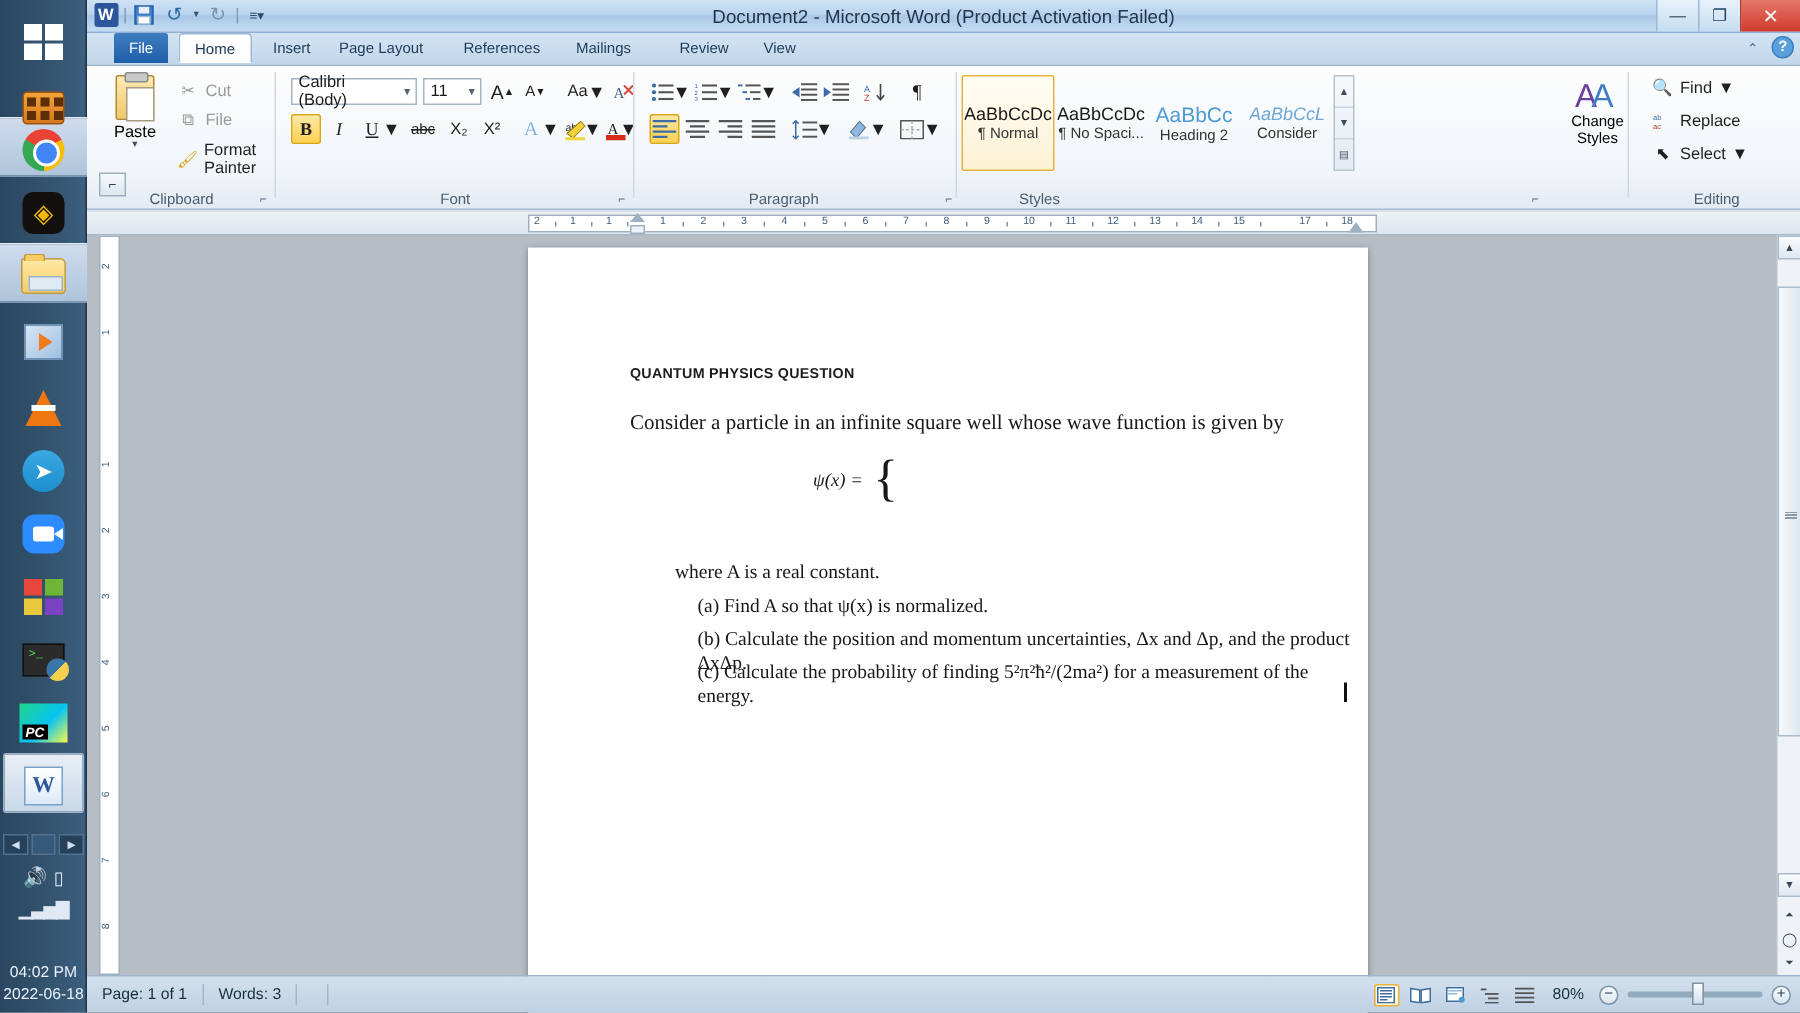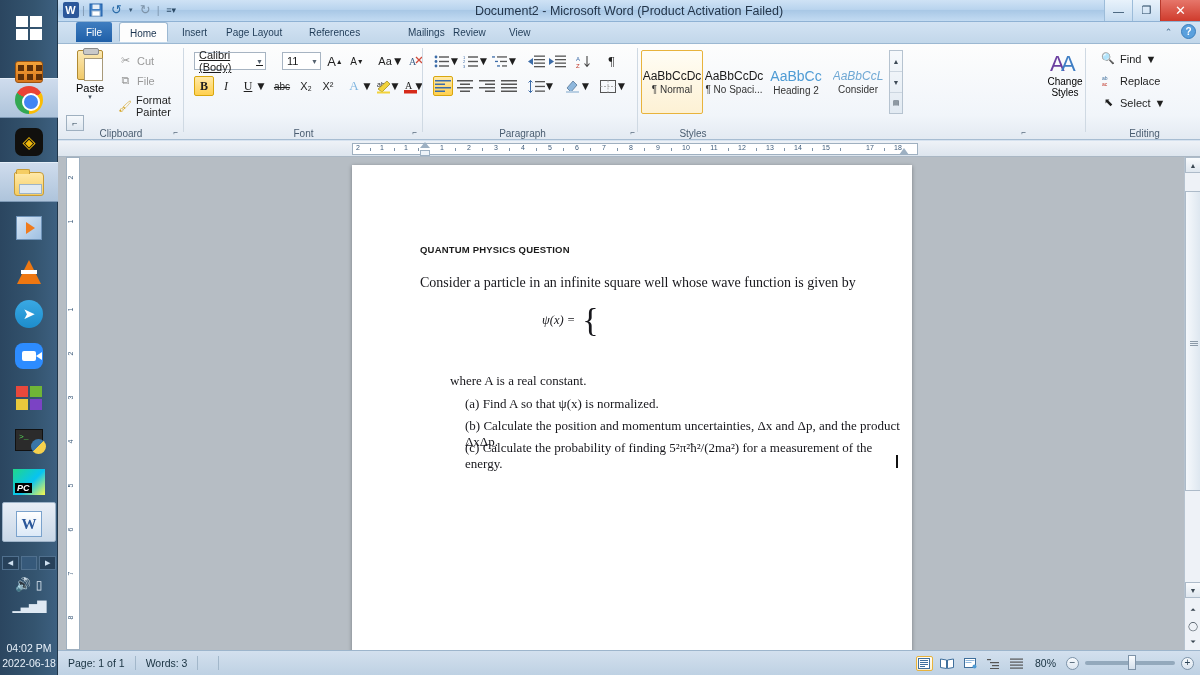--- a/index.html
+++ b/index.html
@@ -308,21 +308,21 @@
         <div class="wc close">✕</div>
       </div>
     </div>
 
     <div id="tabbar">
       <div class="tab file" style="left:18px;">File</div>
       <div class="tab active" style="left:61px;">Home</div>
       <div class="tab" style="left:114px;">Insert</div>
       <div class="tab" style="left:158px;">Page Layout</div>
       <div class="tab" style="left:241px;">References</div>
-      <div class="tab" style="left:340px;">Mailings</div>
+      <div class="tab" style="left:316px;">Mailings</div>
       <div class="tab" style="left:385px;">Review</div>
       <div class="tab" style="left:441px;">View</div>
       <div id="ribbon-help">
         <span class="rh" style="color:#4a6e90;font-size:9px;">⌃</span>
         <span class="rh help">?</span>
       </div>
     </div>
 
     <div id="ribbon">
 
@@ -343,21 +343,21 @@
         <div class="mini-cmd enabled" style="left:60px;top:50px;">
           <span class="icobox" style="width:15px;font-size:11px;color:#d4a017;">🖌</span>
           <span>Format Painter</span>
         </div>
         <div class="grp-label">Clipboard</div>
         <div class="dialog-launcher">⌐</div>
         <div class="grp-sep" style="right:0;"></div>
       </div>
 
       <div class="grp" style="left:126px;width:239px;">
-        <div class="combo" style="left:10px;top:8px;width:72px;text-decoration:underline;">
+        <div class="combo" style="left:10px;top:8px;width:84px;">
           <span>Calibri (Body)</span>
             <span class="car">▼</span>
         </div>
         <div class="combo" style="left:98px;top:8px;width:39px;">
           <span>11</span>
             <span class="car">▼</span>
         </div>
         <div class="sqbtn" style="left:141px;top:7px;">
             <span style="font-size:13px;">A</span>
             <span style="font-size:7px;vertical-align:super;">▲</span>

